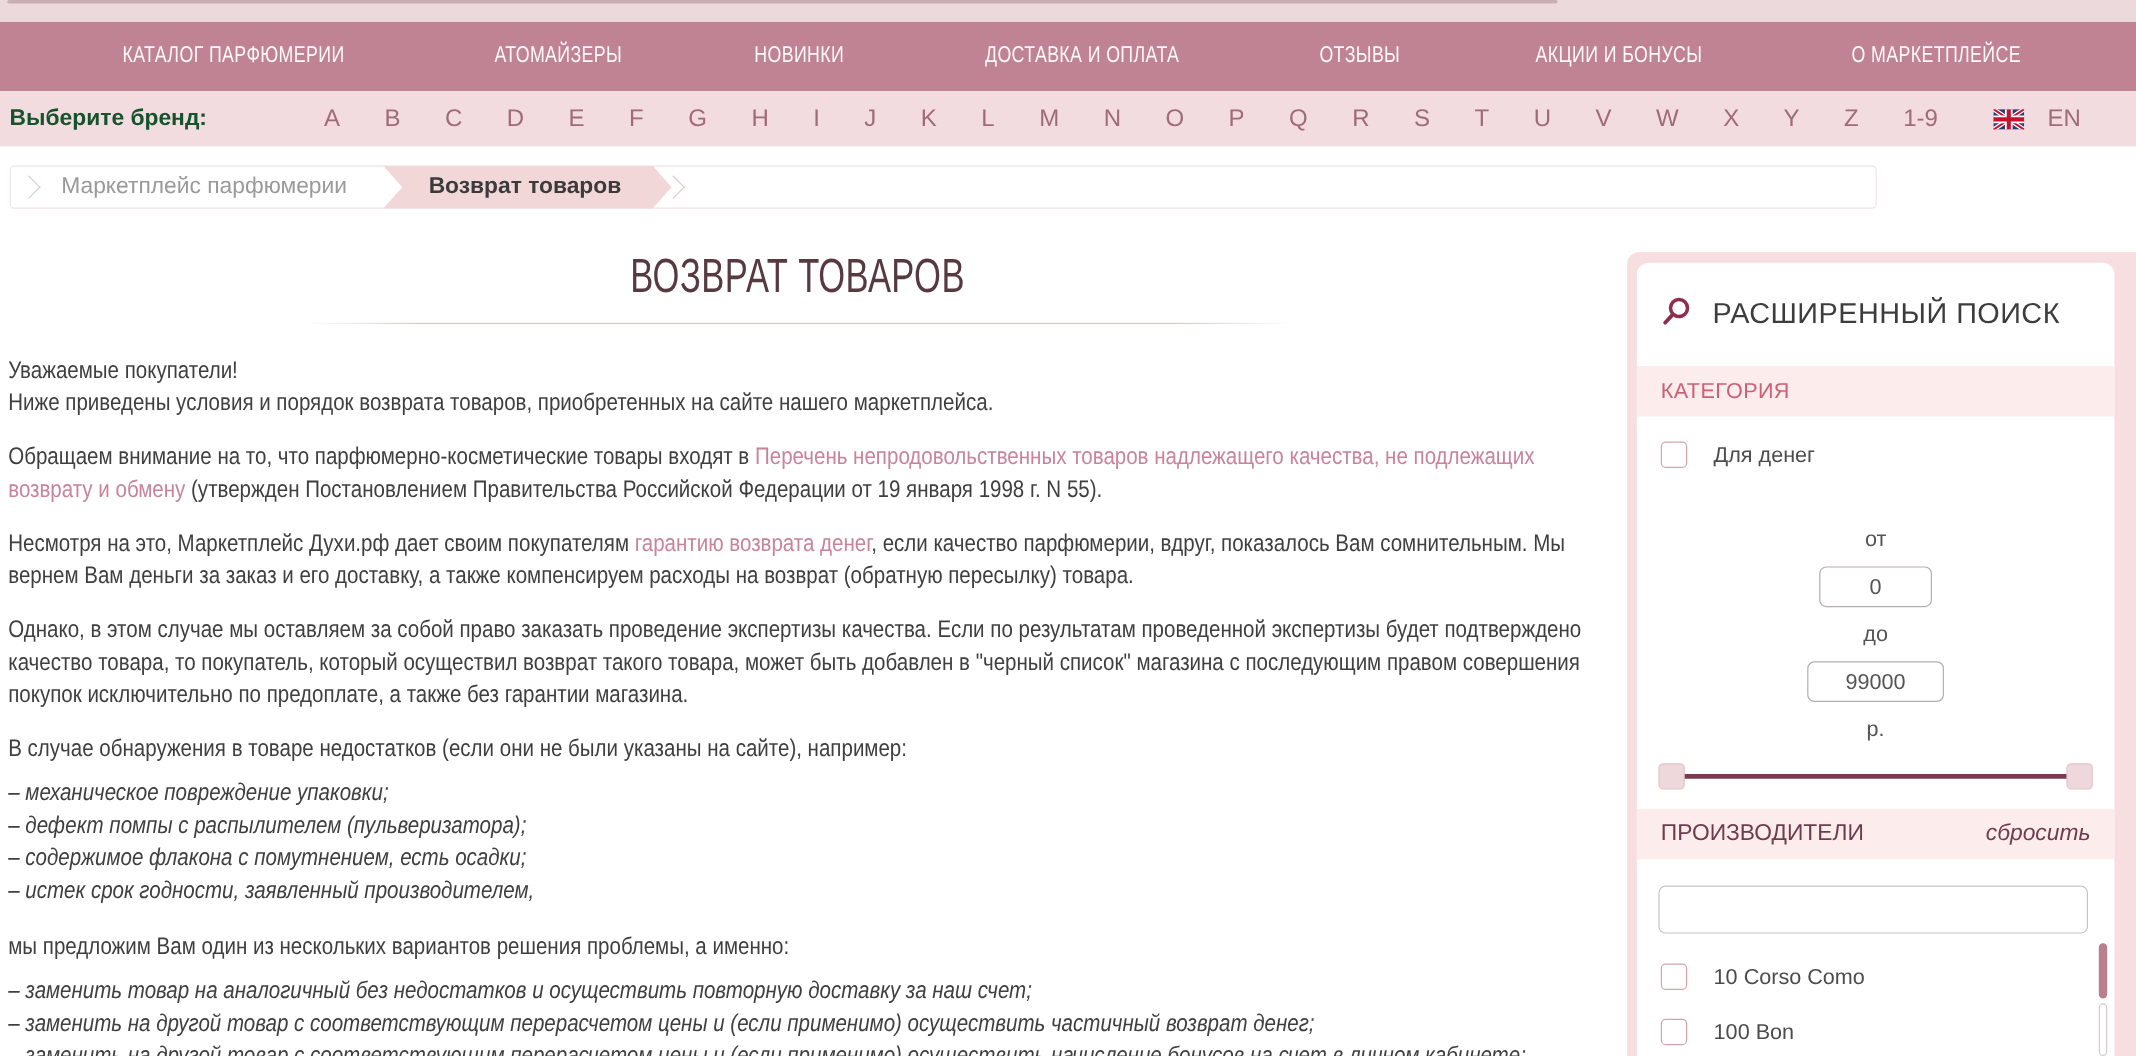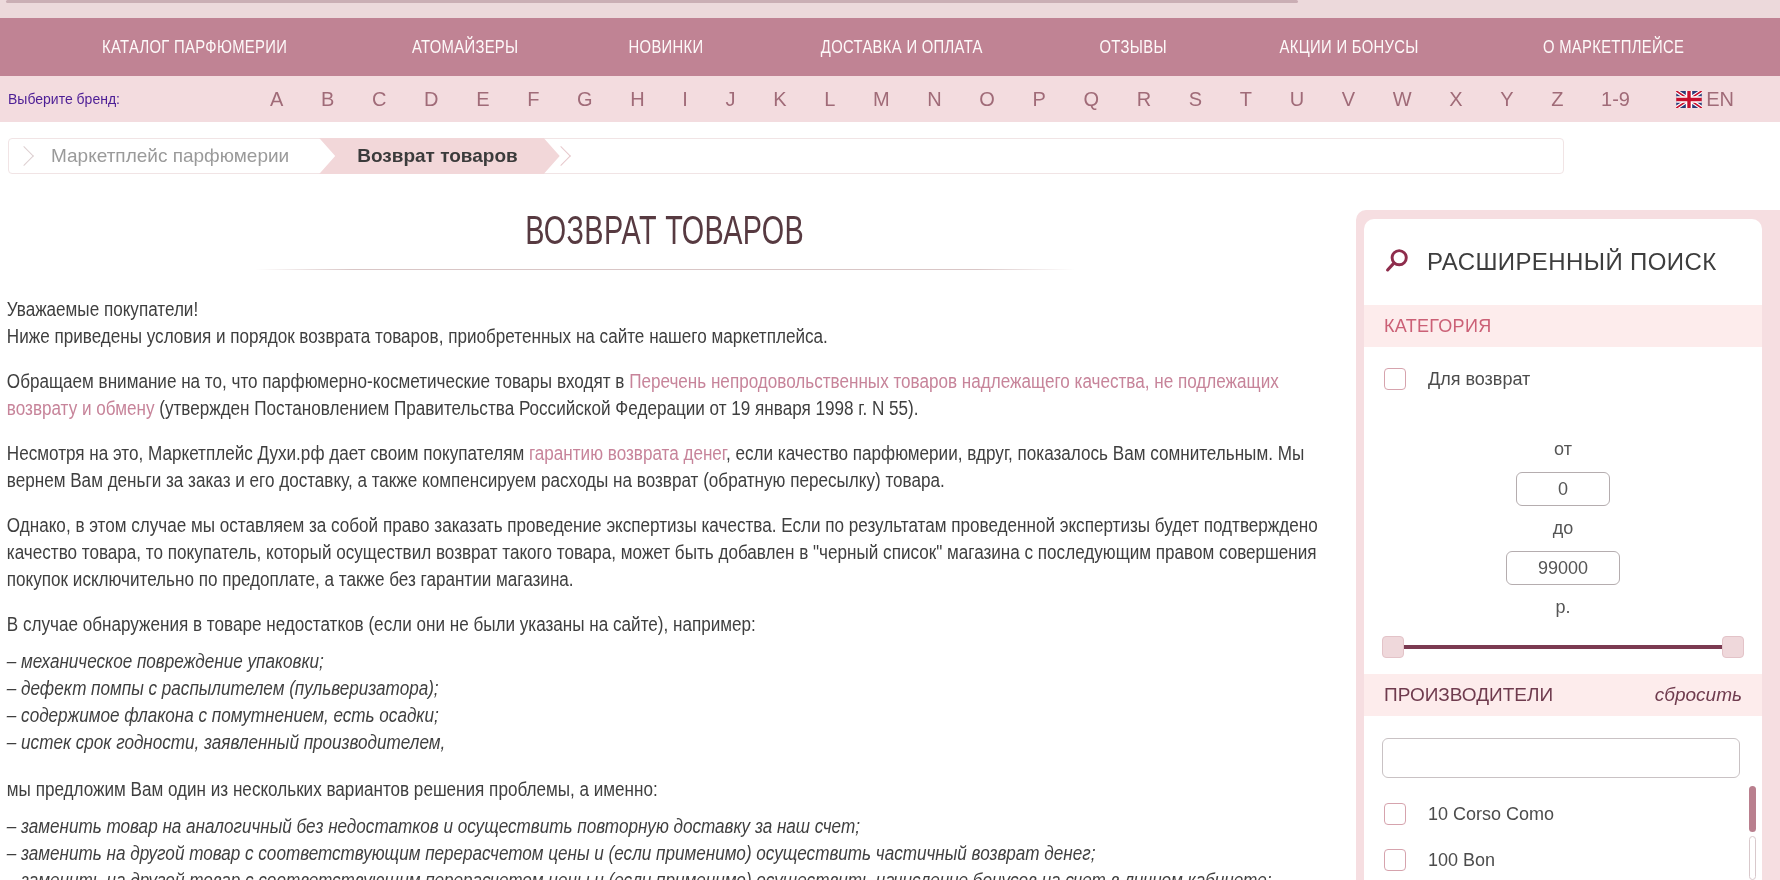--- a/index.html
+++ b/index.html
@@ -10,24 +10,24 @@
   .topstrip{height:18px;background:#ecd9db;position:relative;}
   .topstrip-line{position:absolute;left:6px;top:0;width:1292px;height:3px;background:#c2a3aa;border-radius:2px;opacity:.8;}
 
   
   .mainnav{height:58px;background:#c08394;display:flex;align-items:center;justify-content:space-around;padding:0 34px;}
   .navitem{color:#fdf9f9;text-decoration:none;font-size:19px;font-weight:500;letter-spacing:.4px;white-space:nowrap;}
   .cond{display:inline-block;transform:scaleX(.78);}
 
   
   .brandbar{height:46px;background:#f3dcdf;display:flex;align-items:center;padding:0 46px 0 8px;}
-  .brandlabel{color:#4c1d95;font-size:14px;width:262px;flex:none;}
+  .brandlabel{color:#14532d;font-size:19px;width:262px;flex:none;font-weight:bold;}
   .letters{flex:1;display:flex;justify-content:space-between;align-items:center;margin-right:46px;}
   .letter{color:#a06b78;font-size:20px;text-decoration:none;}
-  .lang{display:flex;align-items:center;gap:4px;cursor:pointer;}
+  .lang{display:flex;align-items:center;gap:19px;cursor:pointer;}
   .langlabel{color:#a06b78;font-size:20px;}
   .flag{display:inline-flex;line-height:0;}
 
   
   .breadcrumb{margin:16px 8px 0;width:1556px;height:36px;border:1px solid #f1e4e5;border-radius:4px;
               display:flex;align-items:center;box-sizing:border-box;background:#fff;}
   .caret{width:13px;height:13px;border-top:1px solid #ddcfd1;border-right:1px solid #ddcfd1;
          transform:rotate(45deg);margin-left:8px;flex:none;}
   .caret.pink{border-color:#e7c8cc;margin-left:-6px;}
   .bc-home{color:#9a9a9a;font-size:19px;padding:0 30px 0 20px;text-decoration:none;white-space:nowrap;}
@@ -198,21 +198,21 @@
         </span>
         <span class="card-title">РАСШИРЕННЫЙ ПОИСК</span>
       </div>
 
       <div class="band">
         <span class="band-pink">КАТЕГОРИЯ</span>
       </div>
       <div class="cat-rows">
         <div class="row">
           <span class="cb"></span>
-          <span class="rowlabel">Для возврат</span>
+          <span class="rowlabel">Для денег</span>
         </div>
       </div>
 
       <div class="pricerow">
         <span class="plabel">от</span>
         <input class="pinput" value="0" style="">
         <span class="plabel">до</span>
         <input class="pinput wide" value="99000" style="">
         <span class="plabel">р.</span>
       </div>

